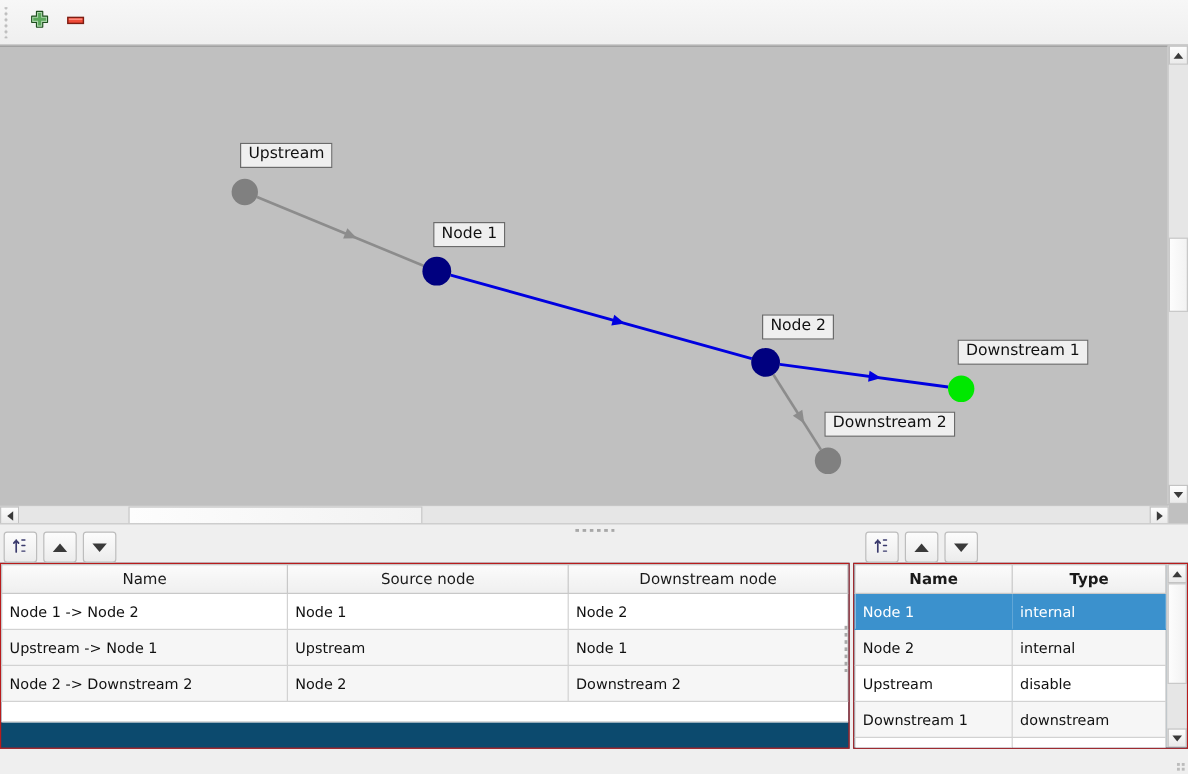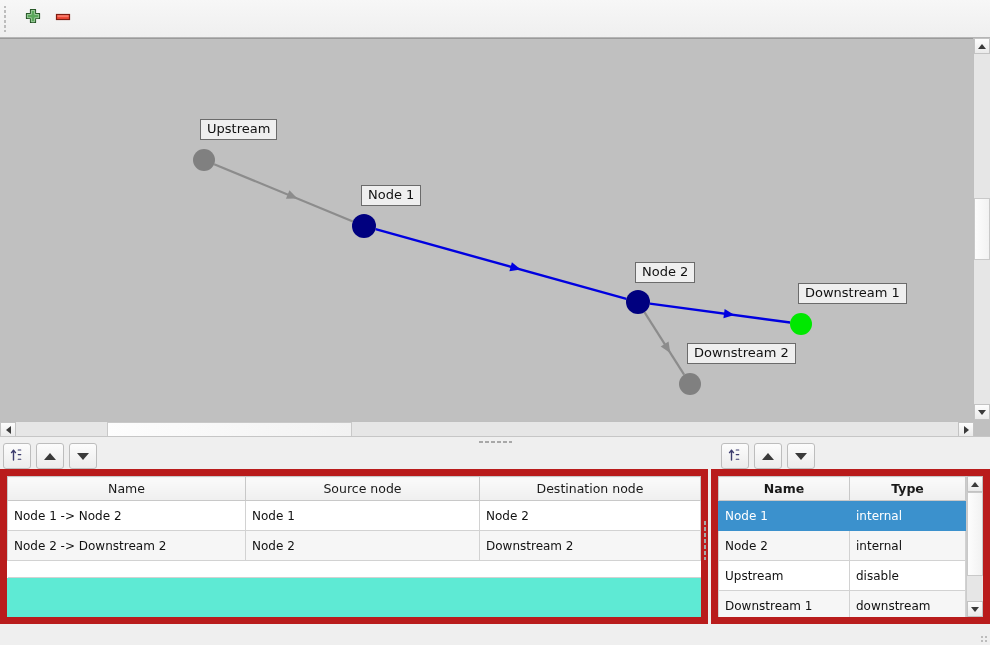--- a/index.html
+++ b/index.html
@@ -120,21 +120,21 @@
     padding:0 6px;
     font-size:12px;
     color:#111;
     overflow:hidden;white-space:nowrap;text-overflow:ellipsis;
   }
   tr.alt td{background:#f6f6f6;}
   tr.sel td{background:#3b91cd;color:#ffffff;border-color:#3b91cd;}
   tr.filler td{height:16px;background:#ffffff;border-top:1px solid #d2d2d2;}
 
   .table-frame{
-    border:7px solid #b91c1c;background:#5eead4;overflow:hidden;
+    border:1px solid #b91c1c;background:#0c4a6e;overflow:hidden;
     box-sizing:border-box;
   }
   .left-frame{width:708px;height:155px;}
   .right-frame{width:279px;height:155px;display:flex;}
   .right-grid-area{flex:1 1 auto;overflow:hidden;}
   .right-scroll{
     width:16px;flex:0 0 16px;background:#efefef;border-left:1px solid #cccccc;
     display:flex;flex-direction:column;
   }
 
@@ -252,28 +252,33 @@
       <table class="grid">
         <colgroup>
             <col style="width:238px">
             <col style="width:234px">
             <col>
           </colgroup>
         <thead>
           <tr>
             <th>Name</th>
             <th>Source node</th>
-            <th>Destination node</th>
+            <th>Downstream node</th>
           </tr>
         </thead>
         <tbody id="edges-body">
             <tr class="">
               <td>Node 1 -&gt; Node 2</td>
               <td>Node 1</td>
               <td>Node 2</td>
+            </tr>
+            <tr class="alt">
+              <td>Upstream -&gt; Node 1</td>
+              <td>Upstream</td>
+              <td>Node 1</td>
             </tr>
             <tr class="alt">
               <td>Node 2 -&gt; Downstream 2</td>
               <td>Node 2</td>
               <td>Downstream 2</td>
             </tr>
             <tr class="filler">
               <td style="border-left: none; border-right: none;"></td>
               <td style="border-left: none; border-right: none;"></td>
               <td style="border-left: none; border-right: none;"></td>

